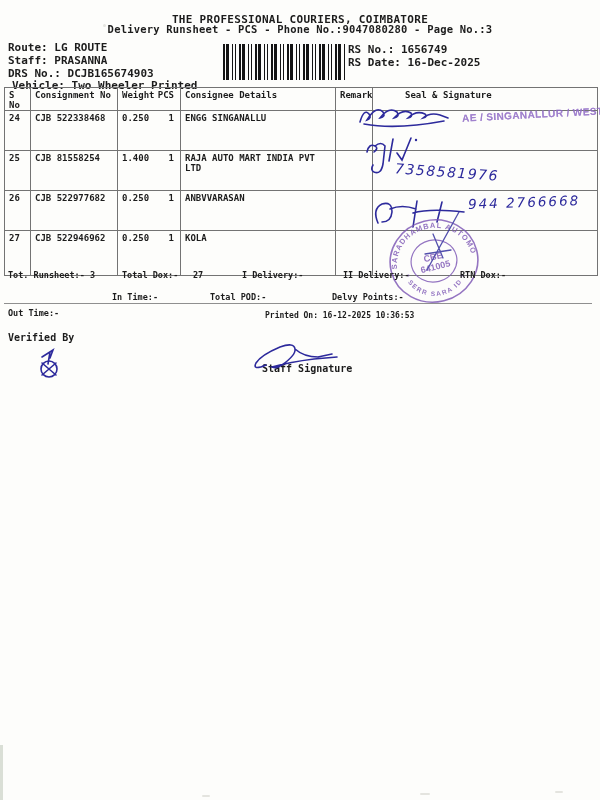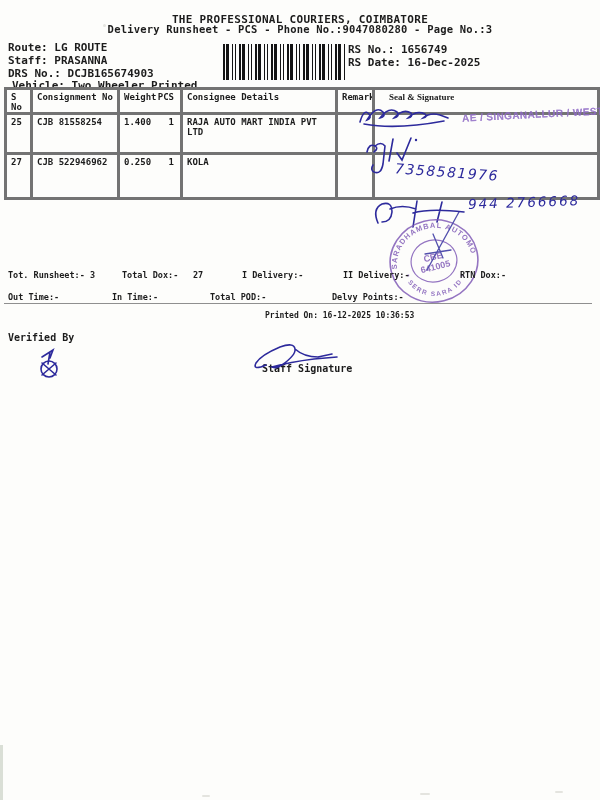--- a/index.html
+++ b/index.html
@@ -19,21 +19,21 @@
       #141414 3px 6px,#fdfdfb 6px 9px,
       #141414 9px 10px,#fdfdfb 10px 12px,
       #141414 12px 13px,#fdfdfb 13px 16px);
   }
   table.run{
     position:absolute;left:4px;top:87px;width:593px;
     border-collapse:collapse;table-layout:fixed;
     font-size:9px;font-weight:bold;
   }
   table.run td,table.run th{
-    border:3px solid #737373;vertical-align:top;text-align:left;
+    border:1px solid #737373;vertical-align:top;text-align:left;
     padding:2px 0 0 4px;font-size:9px;font-weight:bold;overflow:hidden;
   }
   table.run tr.hdr{height:14px;}
   table.run tr.r{height:40px;}
   table.run tr.r-last{height:45px;}
   .wp{display:flex;}
   .wp .pcs{margin-left:auto;margin-right:6px;}
   .sum{font-size:8.5px;font-weight:bold;}
   .foot{font-size:8px;font-weight:bold;}
   .lbl{font-size:10px;font-weight:bold;}
@@ -83,32 +83,58 @@
       <th>S No</th>
       <th>Consignment No</th>
       <th>
         <span class="wp">
           <span>Weight</span>
           <span class="pcs">PCS</span>
         </span>
       </th>
       <th>Consignee Details</th>
       <th>Remarks</th>
-      <th style="padding-left:14px;font-family:Liberation Serif, serif;">Seal &amp; Signature</th>
+      <th style="padding-left:32px;">Seal &amp; Signature</th>
+    </tr>
+    <tr class="r">
+      <td>24</td>
+      <td>CJB 522338468</td>
+      <td>
+            <span class="wp">
+        <span>0.250</span>
+        <span class="pcs">1</span>
+            </span>
+          </td>
+      <td>ENGG SINGANALLU</td>
+      <td></td>
+      <td></td>
     </tr>
     <tr class="r">
       <td>25</td>
       <td>CJB 81558254</td>
       <td>
             <span class="wp">
         <span>1.400</span>
         <span class="pcs">1</span>
             </span>
           </td>
       <td>RAJA AUTO MART INDIA PVT LTD</td>
+      <td></td>
+      <td></td>
+    </tr>
+    <tr class="r">
+      <td>26</td>
+      <td>CJB 522977682</td>
+      <td>
+            <span class="wp">
+        <span>0.250</span>
+        <span class="pcs">1</span>
+            </span>
+          </td>
+      <td>ANBVVARASAN</td>
       <td></td>
       <td></td>
     </tr>
     <tr class="r-last">
       <td>27</td>
       <td>CJB 522946962</td>
       <td>
             <span class="wp">
         <span>0.250</span>
         <span class="pcs">1</span>
@@ -158,21 +184,21 @@
     <path class="pen-thin" d="M76 0 L44 58 M50 22 L60 46 M42 42 L68 38"></path>
   </svg>
 
   <div class="abs sum" style="left:8px;top:270px;">Tot. Runsheet:- 3</div>
   <div class="abs sum" style="left:122px;top:270px;">Total Dox:-</div>
   <div class="abs sum" style="left:193px;top:270px;">27</div>
   <div class="abs sum" style="left:227px;top:270px;margin-left:15px;">I Delivery:-</div>
   <div class="abs sum" style="left:343px;top:270px;">II Delivery:-</div>
   <div class="abs sum" style="left:460px;top:270px;">RTN Dox:-</div>
 
-  <div class="abs sum" style="left:8px;top:292px;">Out Time:-</div>
+  <div class="abs sum" style="left:8px;top:308px;">Out Time:-</div>
   <div class="abs sum" style="left:112px;top:292px;">In Time:-</div>
   <div class="abs sum" style="left:210px;top:292px;">Total POD:-</div>
   <div class="abs sum" style="left:290px;top:292px;padding-left:42px;">Delvy Points:-</div>
 
   <div class="abs hline" style="left:4px;top:303px;width:588px;"></div>
 
   <div class="abs foot" style="left:265px;top:311px;">Printed On: 16-12-2025 10:36:53</div>
 
   <div class="abs lbl" style="left:8px;top:332px;">Verified By</div>
   <div class="abs lbl" style="left:262px;top:332px;margin-top:31px;">Staff Signature</div>

